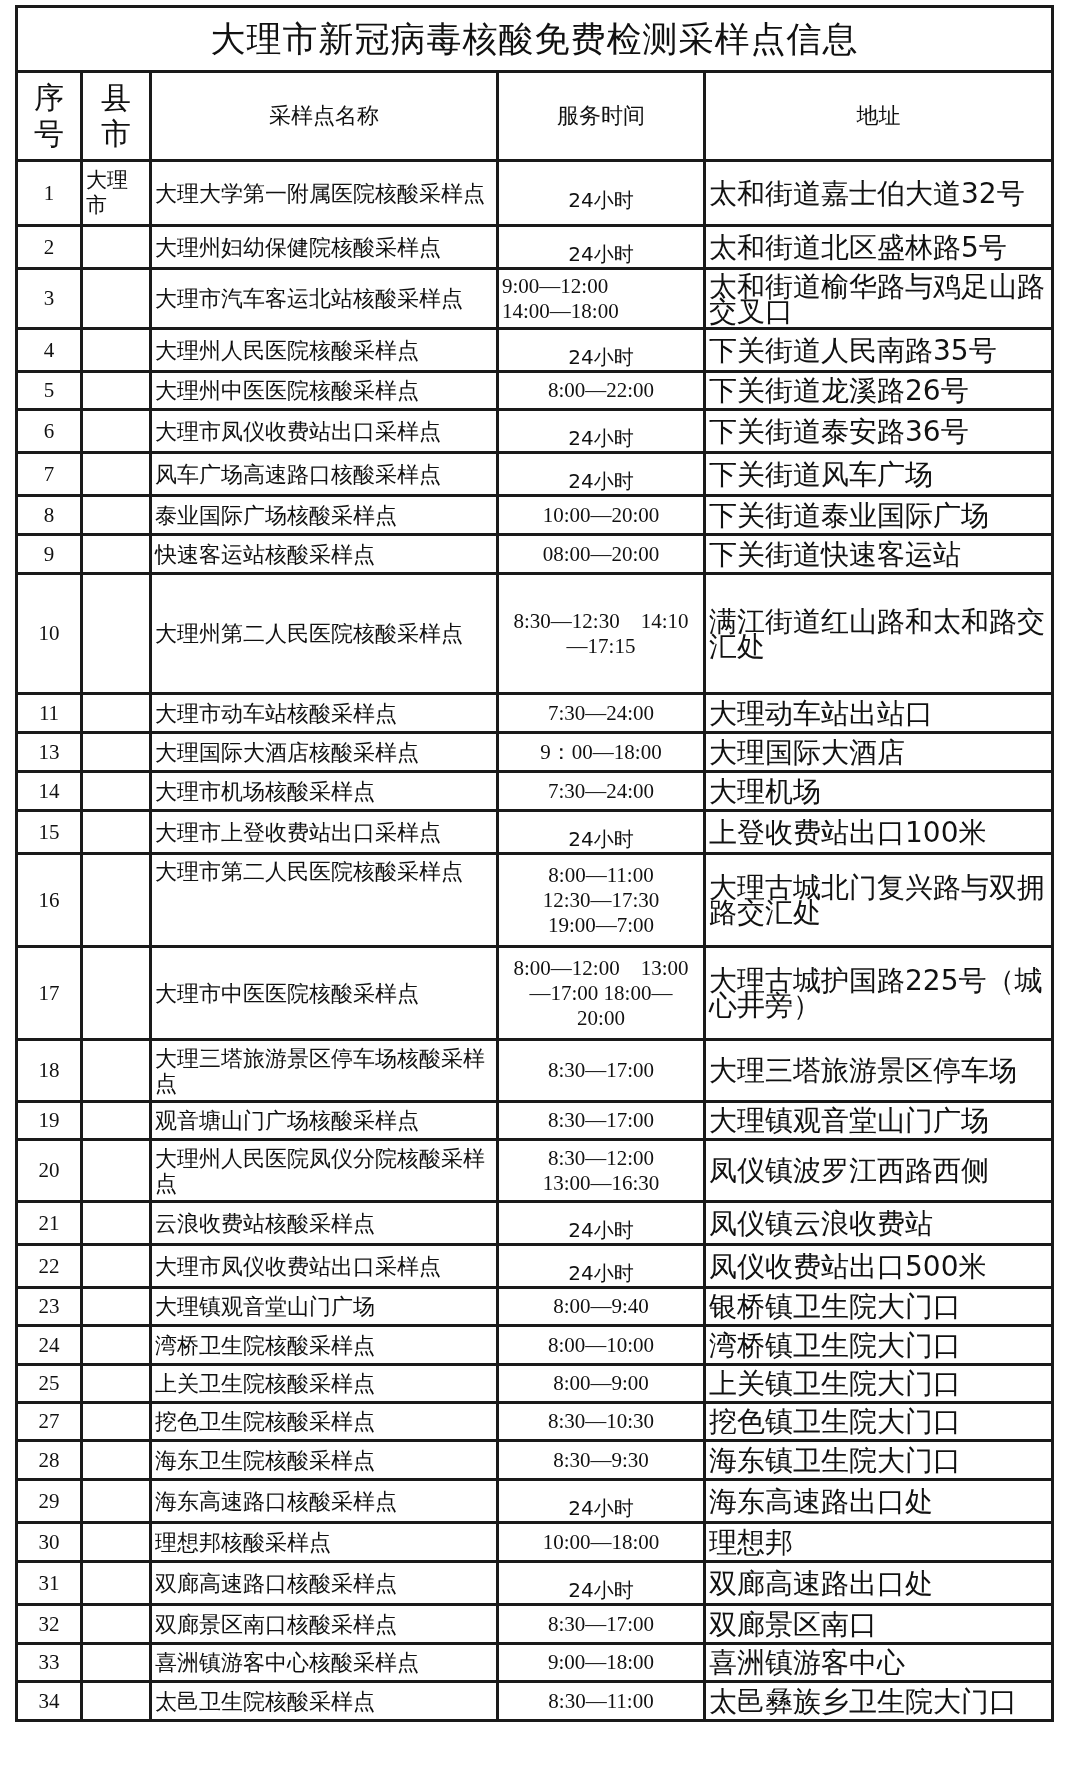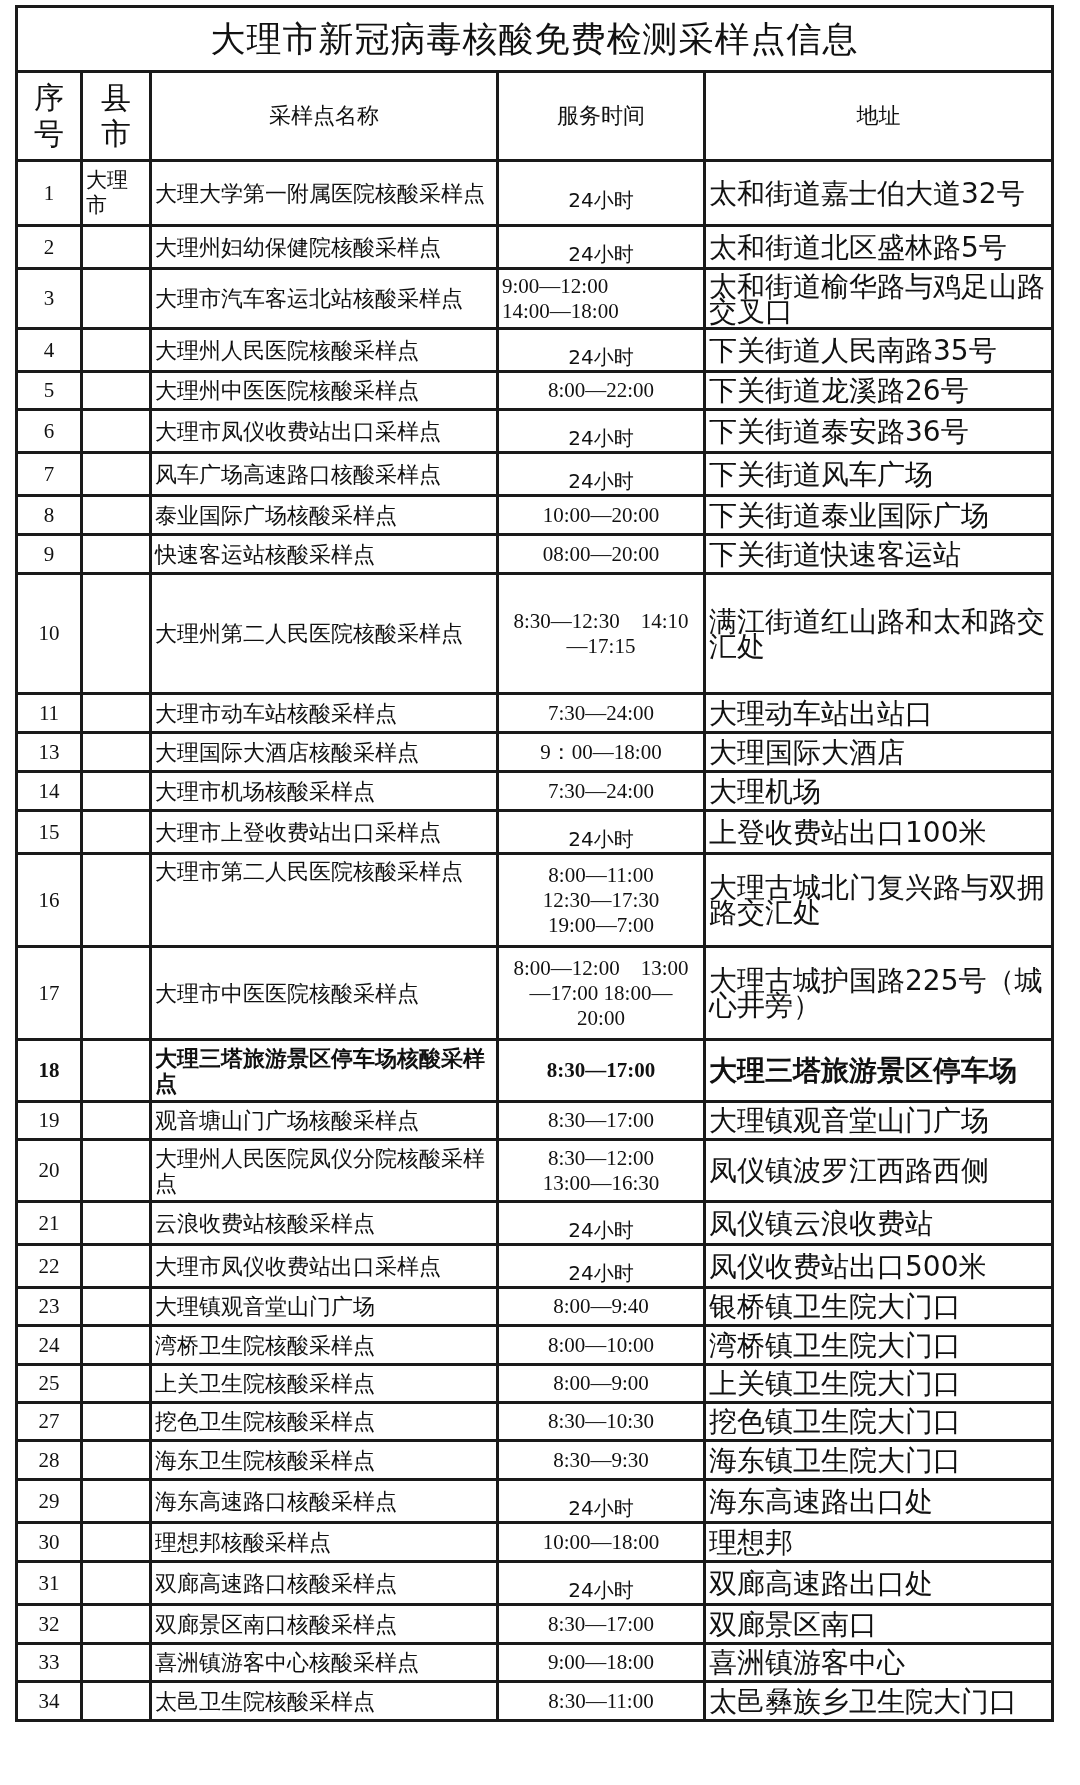--- a/index.html
+++ b/index.html
@@ -193,21 +193,21 @@
         <td class="seq">17</td>
         <td class="county"></td>
         <td class="name">大理市中医医院核酸采样点</td>
         <td class="hours">
           <span class="line">8:00—12:00　13:00</span>
           <span class="line">—17:00 18:00—</span>
           <span class="line">20:00</span>
         </td>
         <td class="addr">大理古城护国路225号（城心井旁）</td>
       </tr>
-      <tr style="height: 62px; font-weight: bold;">
+      <tr style="height: 62px;">
         <td class="seq">18</td>
         <td class="county"></td>
         <td class="name">大理三塔旅游景区停车场核酸采样点</td>
         <td class="hours">
           <span class="line">8:30—17:00</span>
         </td>
         <td class="addr">大理三塔旅游景区停车场</td>
       </tr>
       <tr style="height: 38px;">
         <td class="seq">19</td>

